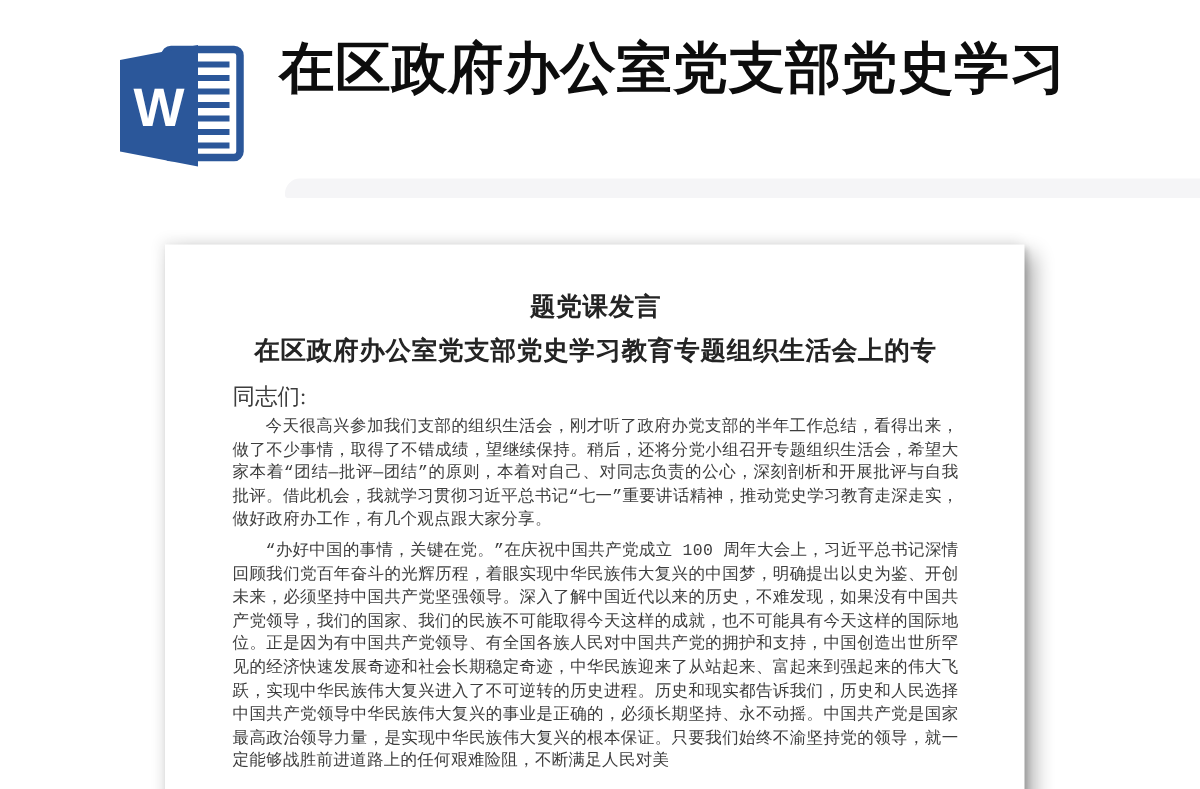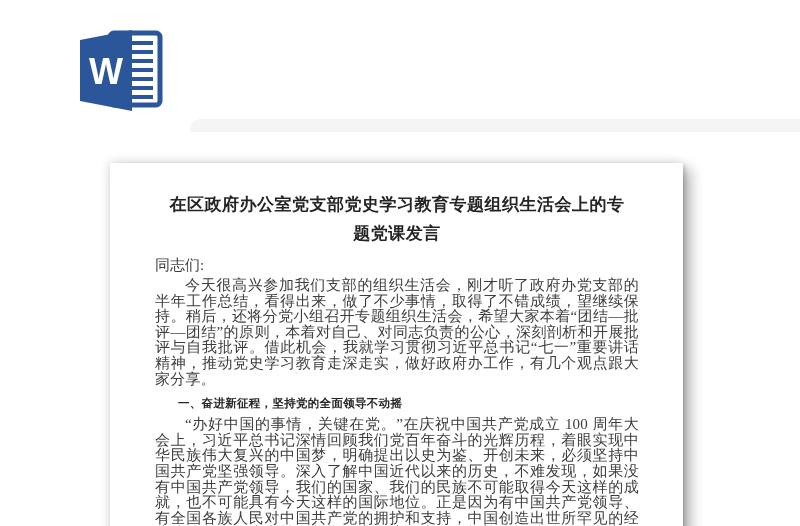--- a/index.html
+++ b/index.html
@@ -30,22 +30,22 @@
     padding:27px 44px 0 45px;
     font-family:"Liberation Serif","DejaVu Serif",serif;
     color:#3d3d3d;
   }
   .doc-title{
     text-align:center;font-size:17px;font-weight:700;line-height:29px;
     color:#242424;letter-spacing:0.5px;
   }
   .doc-greeting{margin-top:9px;font-size:15px;line-height:16px;}
   .doc-para{
-    margin:5px 0 0 0;font-size:15px;line-height:15.6px;
-    text-align:justify;text-indent:2em;letter-spacing:0.2px;
+    margin:5px 0 0 0;font-size:11px;line-height:15.6px;
+    text-align:justify;text-indent:2em;letter-spacing:0.2px;font-family:Liberation Mono, monospace;
   }
   .doc-heading{
     margin:9px 0 6px 0;font-size:11.5px;font-weight:700;color:#262626;
     text-indent:2em;letter-spacing:0.3px;
   }
 </style>
 </head>
 <body>
 
 <div class="site-header">
@@ -59,28 +59,28 @@
         <line x1="44" y1="43" x2="79" y2="43"></line>
         <line x1="44" y1="52" x2="79" y2="52"></line>
         <line x1="44" y1="61" x2="79" y2="61"></line>
         <line x1="44" y1="70" x2="79" y2="70"></line>
       </g>
       <polygon points="6,13 58,3 58,84 6,74" fill="#2b579a"></polygon>
       <text x="32" y="57" font-size="36" font-weight="bold" fill="#ffffff" text-anchor="middle" font-family="Liberation Sans, sans-serif">W</text>
     </svg>
   </div>
   <div class="header-title">
+    <div>在区政府办公室党支部党史学习</div>
   </div>
   <div class="divider-strip"></div>
 </div>
 
 <div class="doc-page">
   <div class="doc-inner">
     <div class="doc-title">
+      <div>题党课发言</div>
       <div>在区政府办公室党支部党史学习教育专题组织生活会上的专</div>
-      <div>题党课发言</div>
     </div>
     <div class="doc-greeting">同志们:</div>
     <p class="doc-para">今天很高兴参加我们支部的组织生活会，刚才听了政府办党支部的半年工作总结，看得出来，做了不少事情，取得了不错成绩，望继续保持。稍后，还将分党小组召开专题组织生活会，希望大家本着“团结—批评—团结”的原则，本着对自己、对同志负责的公心，深刻剖析和开展批评与自我批评。借此机会，我就学习贯彻习近平总书记“七一”重要讲话精神，推动党史学习教育走深走实，做好政府办工作，有几个观点跟大家分享。</p>
-    <div class="doc-heading">一、奋进新征程，坚持党的全面领导不动摇</div>
     <p class="doc-para">“办好中国的事情，关键在党。”在庆祝中国共产党成立 100 周年大会上，习近平总书记深情回顾我们党百年奋斗的光辉历程，着眼实现中华民族伟大复兴的中国梦，明确提出以史为鉴、开创未来，必须坚持中国共产党坚强领导。深入了解中国近代以来的历史，不难发现，如果没有中国共产党领导，我们的国家、我们的民族不可能取得今天这样的成就，也不可能具有今天这样的国际地位。正是因为有中国共产党领导、有全国各族人民对中国共产党的拥护和支持，中国创造出世所罕见的经济快速发展奇迹和社会长期稳定奇迹，中华民族迎来了从站起来、富起来到强起来的伟大飞跃，实现中华民族伟大复兴进入了不可逆转的历史进程。历史和现实都告诉我们，历史和人民选择中国共产党领导中华民族伟大复兴的事业是正确的，必须长期坚持、永不动摇。中国共产党是国家最高政治领导力量，是实现中华民族伟大复兴的根本保证。只要我们始终不渝坚持党的领导，就一定能够战胜前进道路上的任何艰难险阻，不断满足人民对美</p>
   </div>
 </div>
 
 </body></html>

